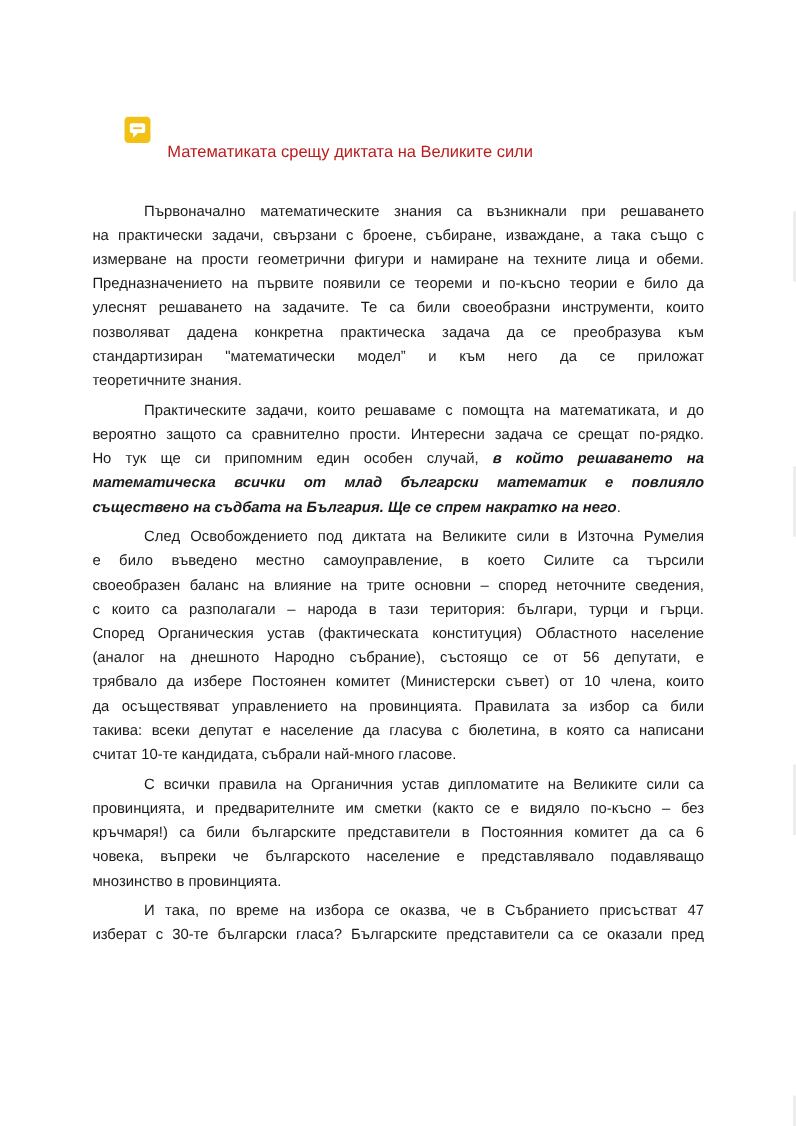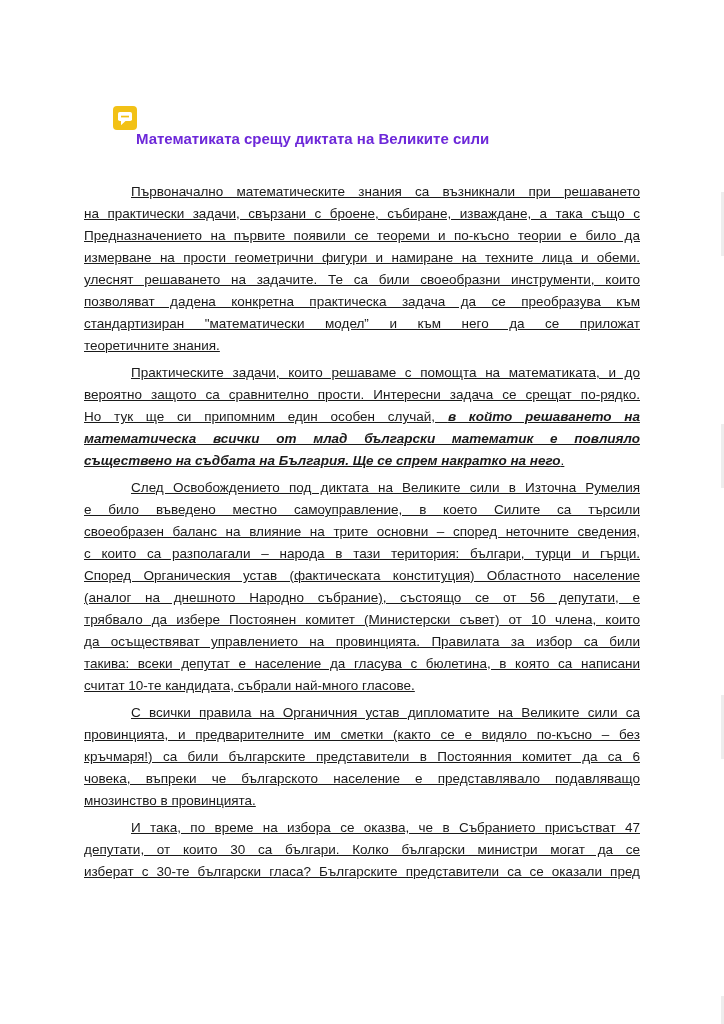--- a/index.html
+++ b/index.html
@@ -11,32 +11,32 @@
     background:var(--paper);
     overflow:hidden;
     font-family:"Liberation Sans","DejaVu Sans",sans-serif;
     color:var(--ink);
   }
   .annot-icon {
     position:absolute; left:113px; top:106px;
     width:24px; height:24px; cursor:pointer;
   }
   .doc-title {
-    position:absolute; left:136px; top:131px;
-    font-size:15px; font-weight:bold; line-height:16px;
-    white-space:nowrap; color:#6d28d9;
+    position:absolute; left:152px; top:131px;
+    font-size:15px; font-weight:normal; line-height:16px;
+    white-space:nowrap; color:#b91c1c;
   }
   .page-body {
     position:absolute; left:84px; top:181px; width:556px;
   }
   .para { margin:0 0 5px 0; }
   .line {
     font-size:13.5px; line-height:22px; height:22px;
     text-align:justify; text-align-last:justify;
-    overflow:hidden; color:var(--ink);text-decoration:underline;
+    overflow:hidden; color:var(--ink);
   }
   .line.first { text-indent:47px; }
   .line.lastleft { text-align-last:left; }
   .bi { font-weight:bold; font-style:italic; }
   .edge-mark {
     position:absolute; right:0; width:3px; background:#ededed;
   }
 </style>
 </head>
 <body>
@@ -51,22 +51,22 @@
       <path d="M8 14 L8 19.2 L13 14.5 Z" fill="#ffffff"></path>
     </svg>
   </span>
 
   <h1 class="doc-title">Математиката срещу диктата на Великите сили</h1>
 
   <div class="page-body">
       <div class="para">
         <div class="line first"><span>Първоначално математическите знания са възникнали при решаването</span></div>
         <div class="line"><span>на практически задачи, свързани с броене, събиране, изваждане, а така също с</span></div>
+        <div class="line"><span>измерване на прости геометрични фигури и намиране на техните лица и обеми.</span></div>
         <div class="line"><span>Предназначението на първите появили се теореми и по-късно теории е било да</span></div>
-        <div class="line"><span>измерване на прости геометрични фигури и намиране на техните лица и обеми.</span></div>
         <div class="line"><span>улеснят решаването на задачите. Те са били своеобразни инструменти, които</span></div>
         <div class="line"><span>позволяват дадена конкретна практическа задача да се преобразува към</span></div>
         <div class="line"><span>стандартизиран "математически модел” и към него да се приложат</span></div>
         <div class="line lastleft"><span>теоретичните знания.</span></div>
       </div>
       <div class="para">
         <div class="line first"><span>Практическите задачи, които решаваме с помощта на математиката, и до</span></div>
         <div class="line"><span>вероятно защото са сравнително прости. Интересни задача се срещат по-рядко.</span></div>
         <div class="line"><span>Но тук ще си припомним един особен случай, </span><span class="bi">в който решаването на</span></div>
         <div class="line"><span class="bi">математическа всички от млад български математик е повлияло</span></div>
@@ -86,21 +86,20 @@
       </div>
       <div class="para">
         <div class="line first"><span>С всички правила на Органичния устав дипломатите на Великите сили са</span></div>
         <div class="line"><span>провинцията, и предварителните им сметки (както се е видяло по-късно – без</span></div>
         <div class="line"><span>кръчмаря!) са били българските представители в Постоянния комитет да са 6</span></div>
         <div class="line"><span>човека, въпреки че българското население е представлявало подавляващо</span></div>
         <div class="line lastleft"><span>мнозинство в провинцията.</span></div>
       </div>
       <div class="para">
         <div class="line first"><span>И така, по време на избора се оказва, че в Събранието присъстват 47</span></div>
-        <div class="line"><span>депутати, от които 30 са българи. Колко български министри могат да се</span></div>
         <div class="line"><span>изберат с 30-те български гласа? Българските представители са се оказали пред</span></div>
       </div>
     </div>
 
   <div class="edge-mark" style="top:192px;height:64px;"></div>
   <div class="edge-mark" style="top:424px;height:64px;"></div>
   <div class="edge-mark" style="top:695px;height:64px;"></div>
   <div class="edge-mark" style="top:996px;height:28px;"></div>
 </div>
 

